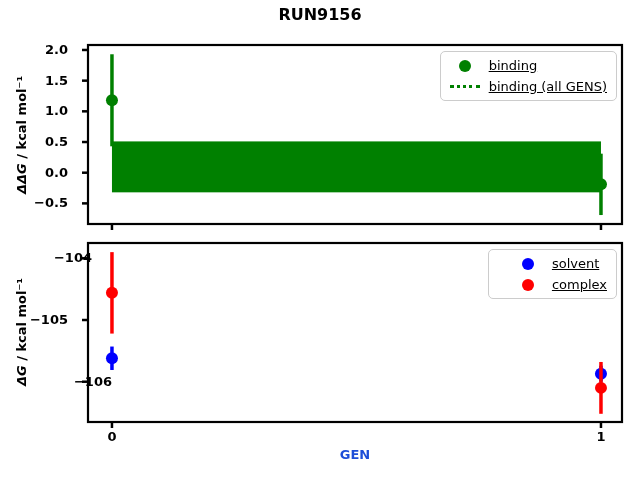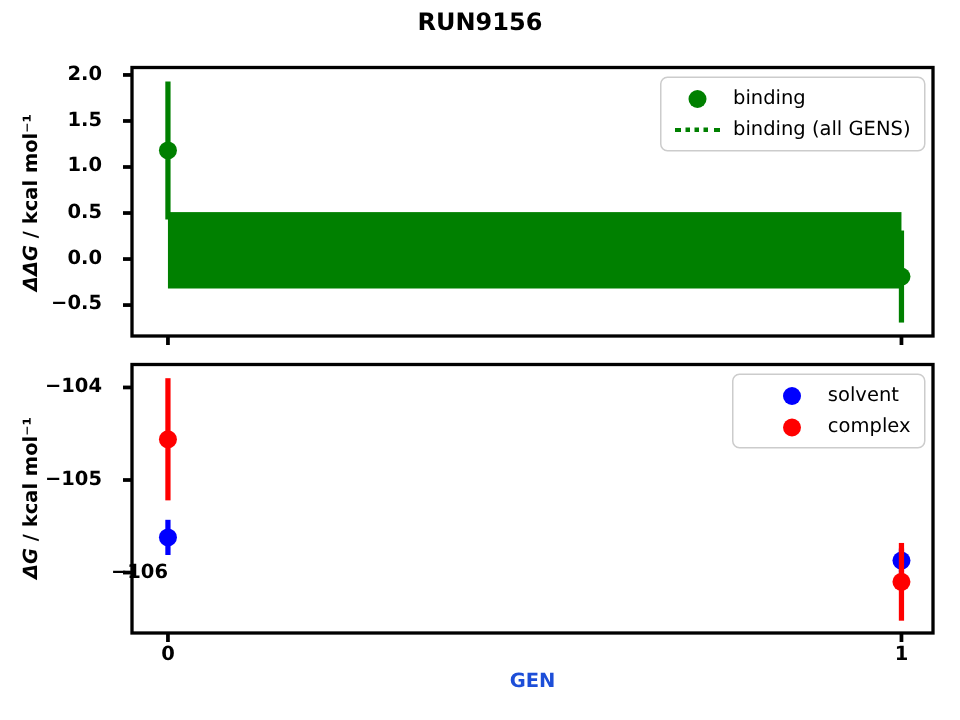--- a/index.html
+++ b/index.html
@@ -66,20 +66,21 @@
     position: absolute;
     right: 23px;
     background: rgba(255,255,255,0.85);
     border: 1px solid #cccccc;
     border-radius: 5px;
     padding: 4px 9px;
     display: flex;
     flex-direction: column;
     gap: 2px;
     z-index: 3;
+    text-decoration: underline;
   }
   .legend-row {
     display: flex;
     align-items: center;
     gap: 9px;
     height: 19px;
   }
   .legend-swatch {
     width: 30px;
     display: flex;
@@ -178,19 +179,19 @@
       </div>
     </div>
 
   <div id="tick-labels">
       <div class="ytick-label" style="top: 40.9705px;">2.0</div>
       <div class="ytick-label" style="top: 71.6527px;">1.5</div>
       <div class="ytick-label" style="top: 102.335px;">1.0</div>
       <div class="ytick-label" style="top: 133.017px;">0.5</div>
       <div class="ytick-label" style="top: 163.699px;">0.0</div>
       <div class="ytick-label" style="top: 194.382px;">−0.5</div>
-      <div class="ytick-label" style="top: 249.302px;">−104</div>
+      <div class="ytick-label" style="top: 249.302px; padding-left: 24px;">−104</div>
       <div class="ytick-label" style="top: 311.005px; text-align: right;">−105</div>
       <div class="ytick-label" style="top: 372.708px; margin-left: 44px;">−106</div>
       <div class="xtick-label" style="left: 111.962px; top: 429px;">0</div>
       <div class="xtick-label" style="left: 600.973px; top: 429px;">1</div>
     </div>
 </div>
 
 </body></html>

